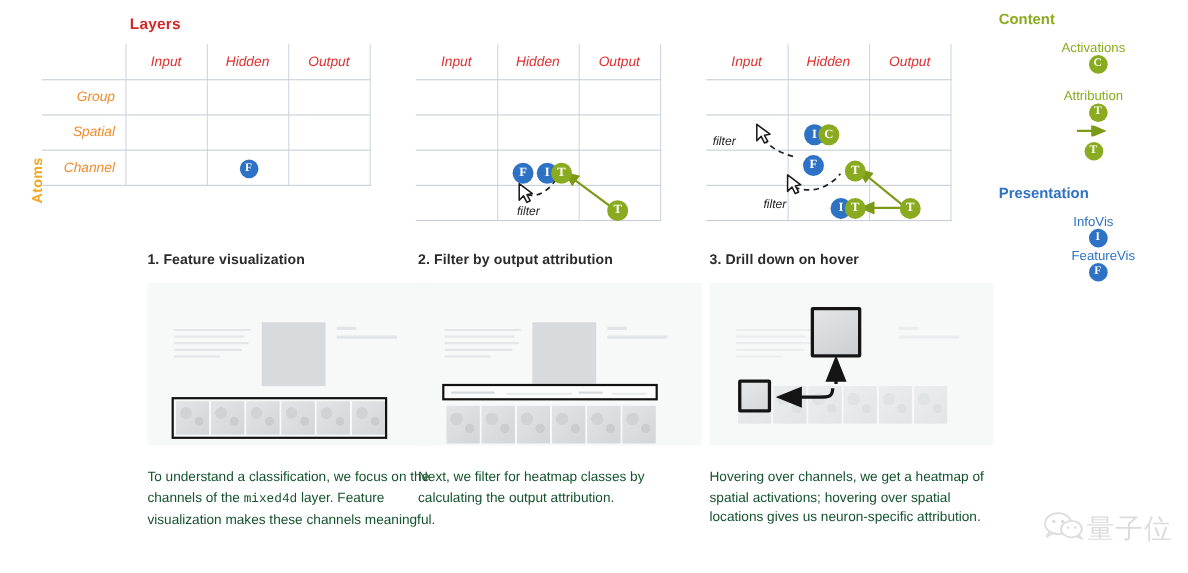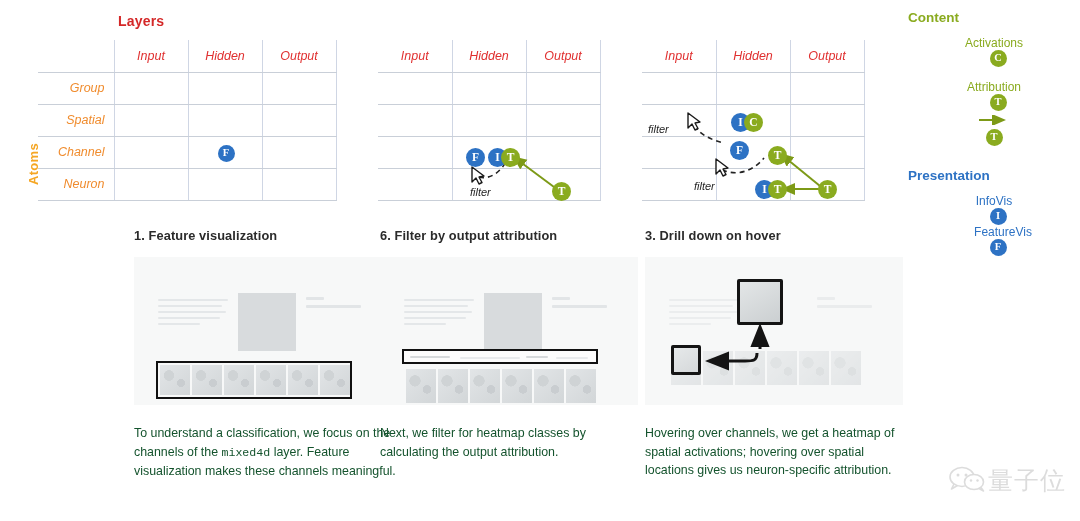--- a/index.html
+++ b/index.html
@@ -195,26 +195,20 @@
         <td class="cell"></td>
         <td class="cell"></td>
         <td class="cell"></td>
       </tr>
       <tr>
         <td class="rowhead">Channel</td>
         <td class="cell"></td>
         <td class="cell">
           <span class="badge b-blue" style="left:29px; top:8px;">F</span>
         </td>
-        <td class="cell"></td>
-      </tr>
-      <tr>
-        <td class="rowhead">Neuron</td>
-        <td class="cell"></td>
-        <td class="cell"></td>
         <td class="cell"></td>
       </tr>
     </tbody>
       </table>
   </div>
 
   <div class="grid-wrap g2" style="left:378px;">
     <table class="matrix">
       <tbody>
           <tr>
@@ -407,21 +401,21 @@
           <span style="width:30px;height:30px;"></span>
           <span style="width:30px;height:30px;"></span>
           <span style="width:30px;height:30px;"></span>
       </div>
       <div class="hl-box" style="left:22px; top:104px; width:196px; height:38px;"></div>
     </div>
     <div class="panel-text"><span>To understand a classification, we focus on the channels of the </span><code>mixed4d</code><span> layer. Feature visualization makes these channels meaningful.</span></div>
   </div>
 
   <div class="panel" style="left:380px;">
-    <div class="panel-title">6. Filter by output attribution</div>
+    <div class="panel-title">2. Filter by output attribution</div>
     <div class="thumb">
       <div class="mk-lines" style="left:24px; top:42px; width:70px;">
         <i style="width:100%"></i>
           <i style="width:92%"></i>
           <i style="width:97%"></i>
           <i style="width:88%"></i>
           <i style="width:60%"></i>
       </div>
       <div class="mk-img" style="left:104px; top:36px; width:58px; height:58px;"></div>
       <div class="mk-cap" style="left:172px; top:40px; width:62px;">

